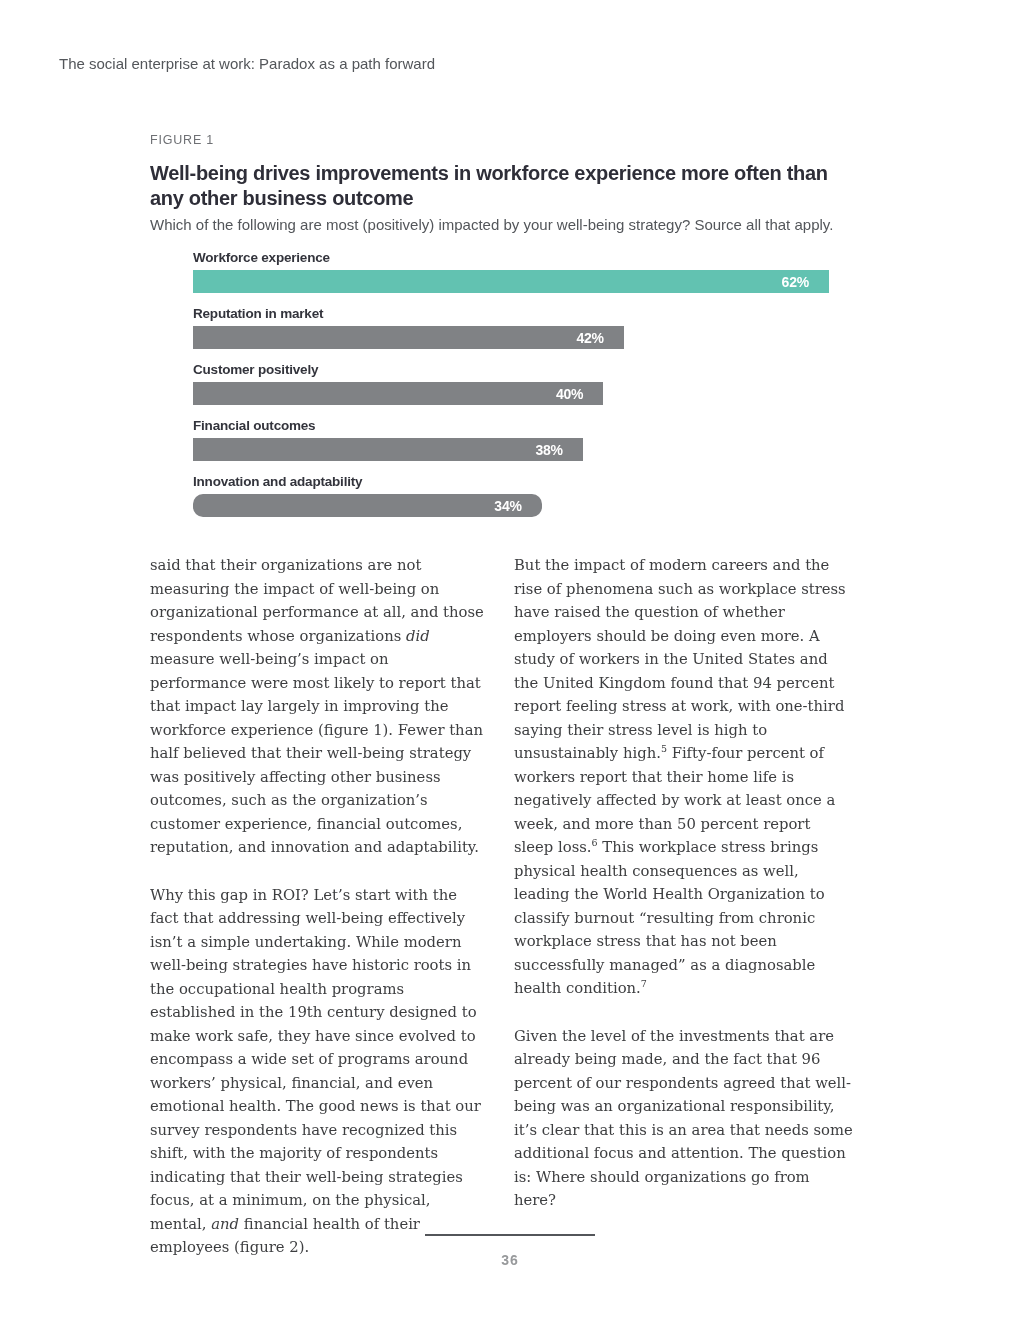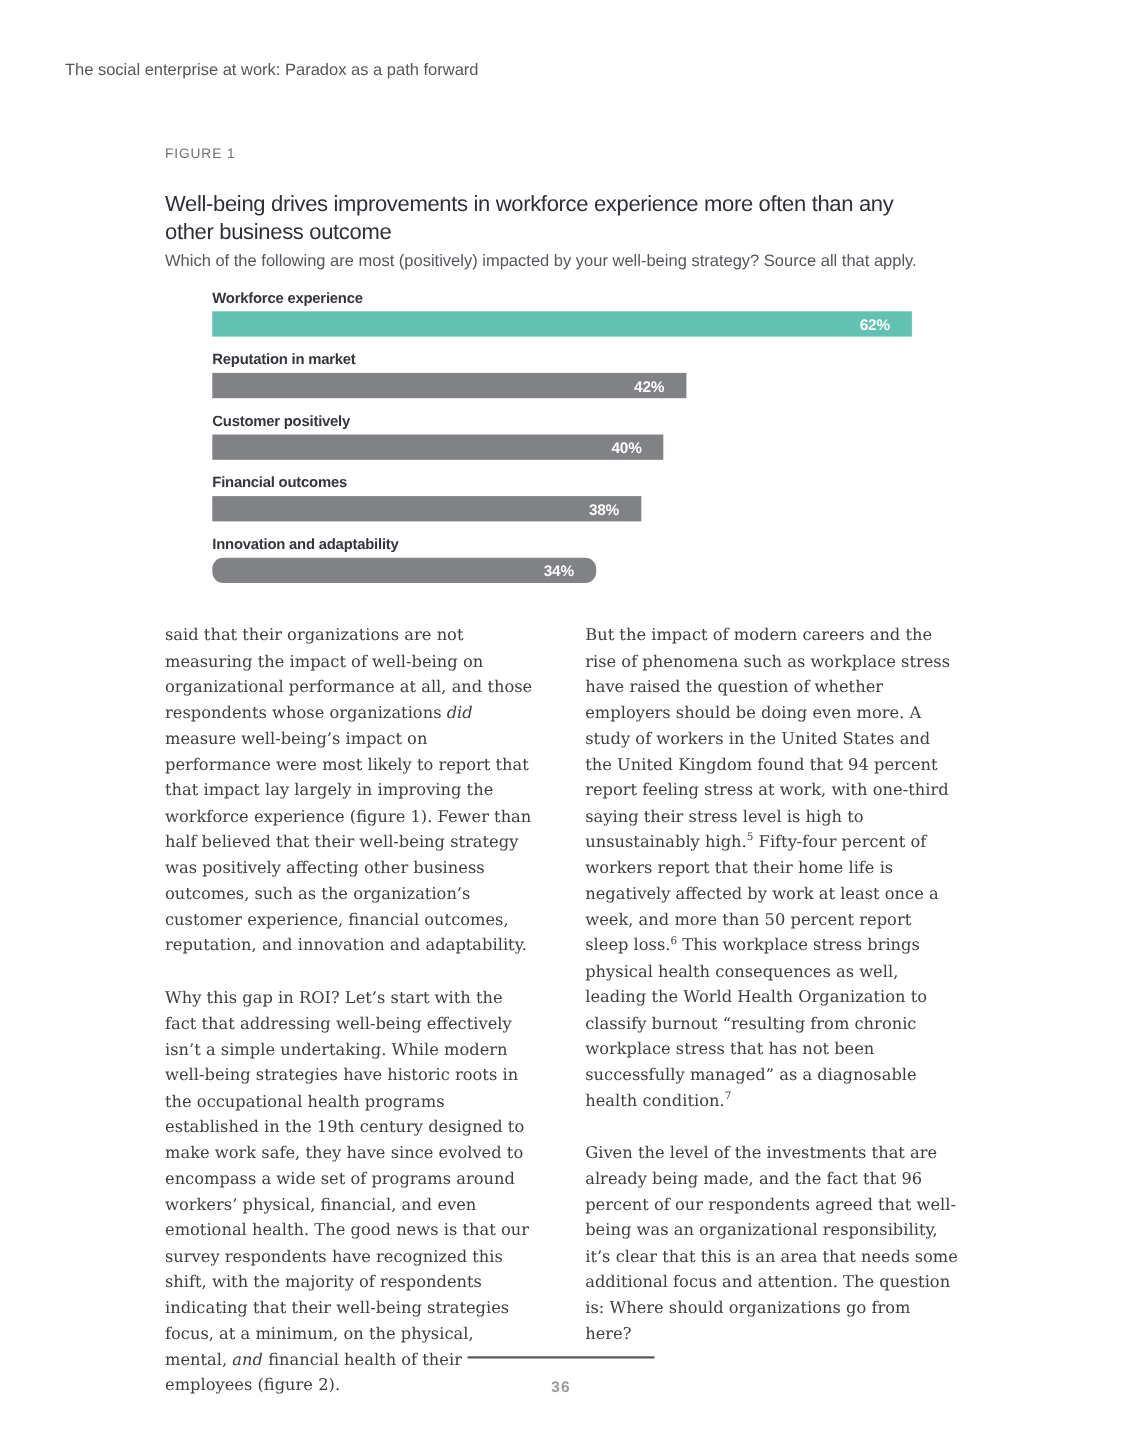--- a/index.html
+++ b/index.html
@@ -24,24 +24,24 @@
     width: 725px;
   }
 
   .figure-eyebrow {
     font-size: 12.5px;
     letter-spacing: 0.8px;
     color: #6e7074;
   }
 
   .figure-title {
-    margin-top: 27px;
+    margin-top: 14px;
     max-width: 695px;
     font-size: 20px;
-    font-weight: 400;
+    font-weight: 700;
     line-height: 25px;
     letter-spacing: -0.3px;
     color: #2e2e38;
   }
 
   .figure-subtitle {
     margin-top: 5px;
     font-size: 15px;
     color: #53565a;
   }
@@ -85,21 +85,21 @@
 
   .figure-source {
     margin-top: 21px;
     font-size: 13px;
     color: #63666a;
   }
 
   .body-columns {
     margin-top: 36px;
     display: flex;
-    gap: 43px;
+    gap: 25px;
     font-family: "DejaVu Serif", "Liberation Serif", serif;
     font-size: 14.8px;
     line-height: 23.5px;
     color: #3d3e40;
   }
   .column { width: 339px; }
   .column p { margin-bottom: 24px; }
   .column i { font-style: italic; }
   .column sup {
     font-size: 9.5px;

